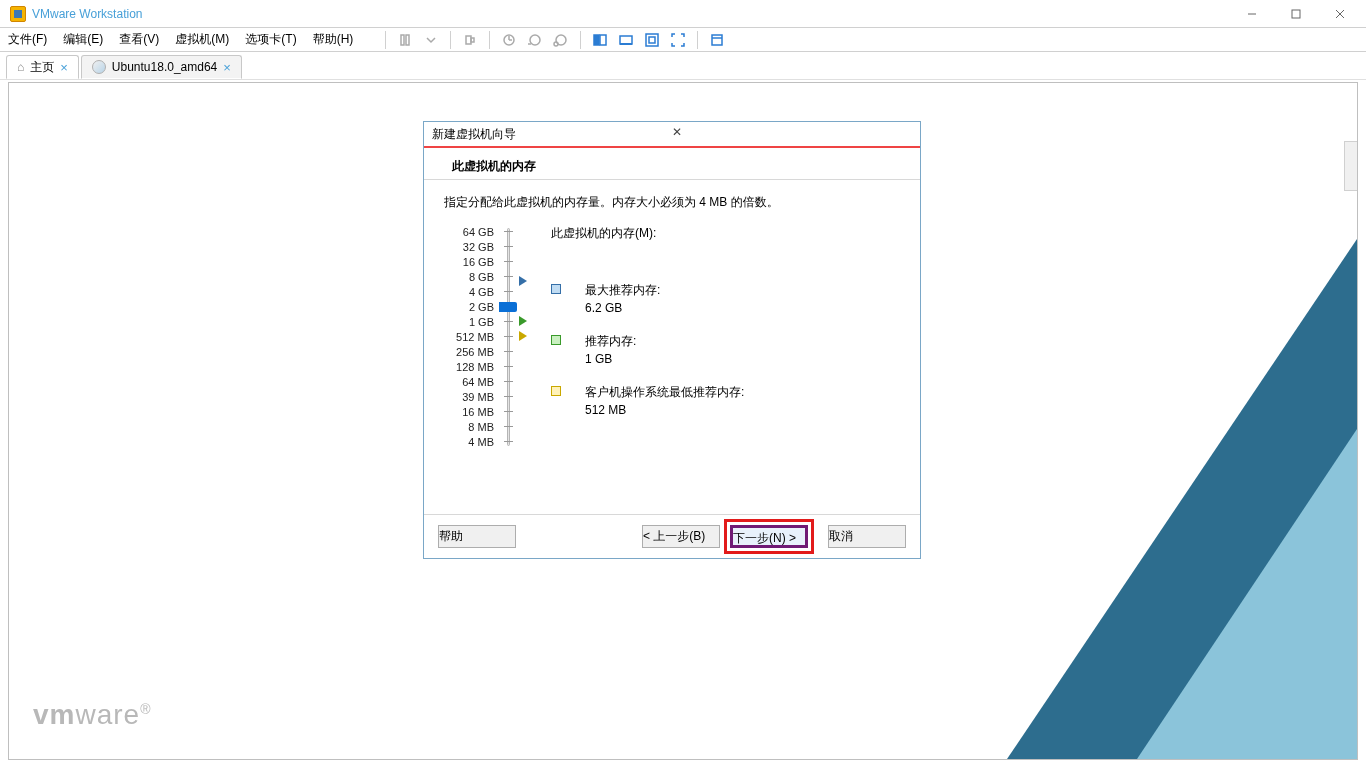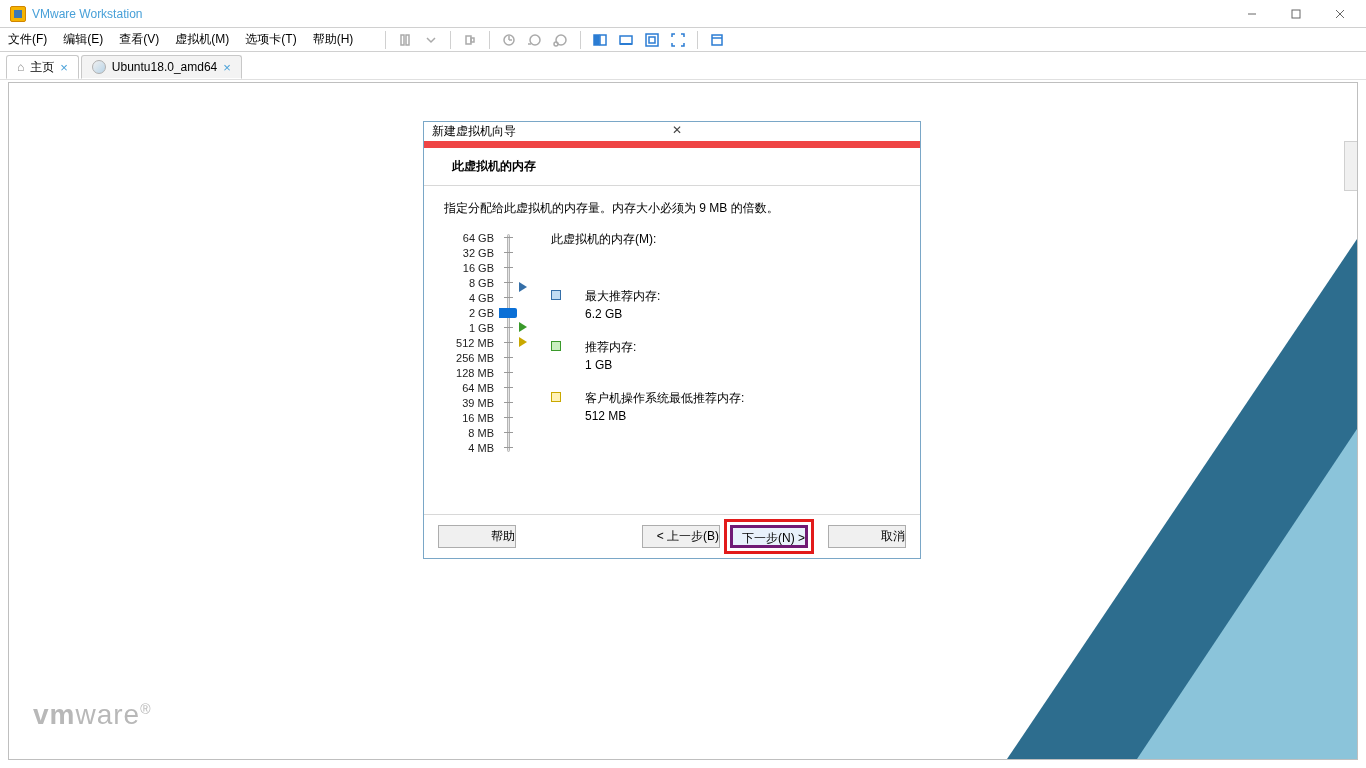--- a/index.html
+++ b/index.html
@@ -36,24 +36,24 @@
   .workspace{position:absolute;left:8px;right:8px;top:82px;bottom:8px;border:1px solid #bfbfbf;background:#fff;overflow:hidden;}
   .vmware-logo{position:absolute;left:24px;bottom:28px;color:#b8b8b8;font-size:28px;letter-spacing:1px;}
   .vmware-logo b{font-weight:700;}
   .triangle{position:absolute;right:0;bottom:0;width:0;height:0;}
   .triangle.dark{border-left:350px solid transparent;border-bottom:520px solid #2d6d8e;}
   .triangle.light{border-left:220px solid transparent;border-bottom:330px solid #8bc4da;z-index:1;}
   .scrollbar-stub{position:absolute;right:-3px;top:58px;width:16px;height:50px;background:#f0f0f0;border:1px solid #d0d0d0;z-index:3;}
 
   
   .dialog{position:absolute;left:414px;top:38px;width:498px;height:438px;border:1px solid #7aa7c7;background:#fff;z-index:5;display:flex;flex-direction:column;font-size:12px;}
-  .dlg-title{height:26px;display:flex;align-items:center;padding:0 8px;border-bottom:7px solid #ef4444;}
+  .dlg-title{height:26px;display:flex;align-items:center;padding:0 8px;border-bottom:2px solid #ef4444;}
   .dlg-title span{flex:1;}
   .dlg-close{width:18px;height:18px;color:#444;}
-  .dlg-header{padding:10px 24px 6px 28px;border-bottom:1px solid #d8d8d8;}
+  .dlg-header{padding:10px 24px 0 28px;border-bottom:1px solid #d8d8d8;}
   .dlg-header-title{font-weight:bold;margin-bottom:4px;}
   .dlg-header-sub{padding-left:18px;}
   .dlg-body{flex:1;padding:14px 20px 10px 20px;}
   .body-desc{margin-bottom:14px;}
 
   .mem-area{display:flex;align-items:flex-start;gap:0;}
   .slider-labels{width:50px;text-align:right;font-size:11px;line-height:15px;color:#222;}
   .slider-labels div{height:15px;} 
   .slider-track{position:relative;width:24px;height:235px;margin-left:3px;margin-right:0;}
   .slider-track .track-line{position:absolute;left:10px;top:3px;bottom:14px;width:3px;background:#e4e4e4;border:1px solid #b5b5b5;border-radius:2px;}
@@ -72,21 +72,21 @@
 
   .rec-row{display:flex;align-items:flex-start;margin-bottom:18px;gap:24px;}
   .rec-square{width:10px;height:10px;margin-top:2px;}
   .sq-blue{background:#c0dcf3;border:1px solid #356fa8;}
   .sq-green{background:#c9f0c0;border:1px solid #3a9a2b;}
   .sq-yellow{background:#fff2b8;border:1px solid #c9a800;}
   .rec-text div:first-child{margin-bottom:2px;}
 
   .dlg-footer{height:44px;border-top:1px solid #d8d8d8;display:flex;align-items:center;padding:0 14px;gap:4px;}
   .dlg-footer .spacer{flex:1;}
-  .dlg-btn{height:23px;min-width:78px;border:1px solid #adadad;background:#f0f0f0;text-align:right;line-height:21px;font-size:12px;}
+  .dlg-btn{height:23px;min-width:78px;border:1px solid #adadad;background:#f0f0f0;text-align:left;line-height:21px;font-size:12px;}
   .dlg-btn.help{min-width:78px;}
   .next-highlight{border:3px solid #e21b1b;padding:3px;display:inline-flex;}
   .dlg-btn.next{border:3px solid #701a75;background:#e8f1fb;}
 </style>
 </head>
 <body>
 
 <div class="titlebar">
   <div class="title-icon"></div>
   <div class="title-text">VMware Workstation</div>
@@ -215,21 +215,21 @@
 
   <div class="dialog">
     <div class="dlg-title">
       <span>新建虚拟机向导</span>
       <span class="dlg-close">✕</span>
     </div>
     <div class="dlg-header">
       <div class="dlg-header-title">此虚拟机的内存</div>
     </div>
     <div class="dlg-body">
-      <div class="body-desc">指定分配给此虚拟机的内存量。内存大小必须为 9 MB 的倍数。</div>
+      <div class="body-desc">指定分配给此虚拟机的内存量。内存大小必须为 4 MB 的倍数。</div>
       <div class="mem-area">
         <div class="slider-labels">
           <div>64 GB</div>
           <div>32 GB</div>
           <div>16 GB</div>
           <div>8 GB</div>
           <div>4 GB</div>
           <div>2 GB</div>
           <div>1 GB</div>
           <div>512 MB</div>

